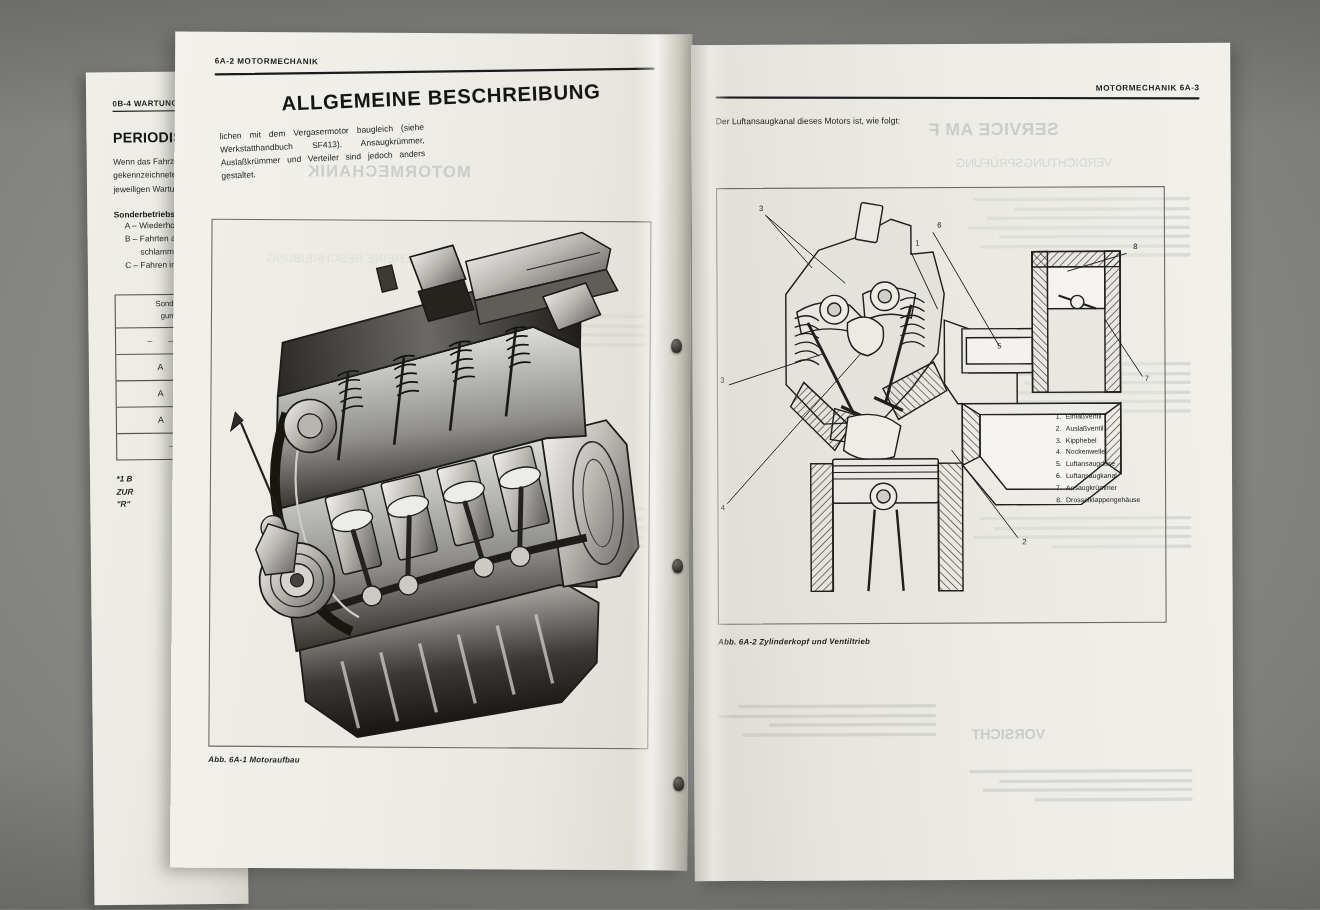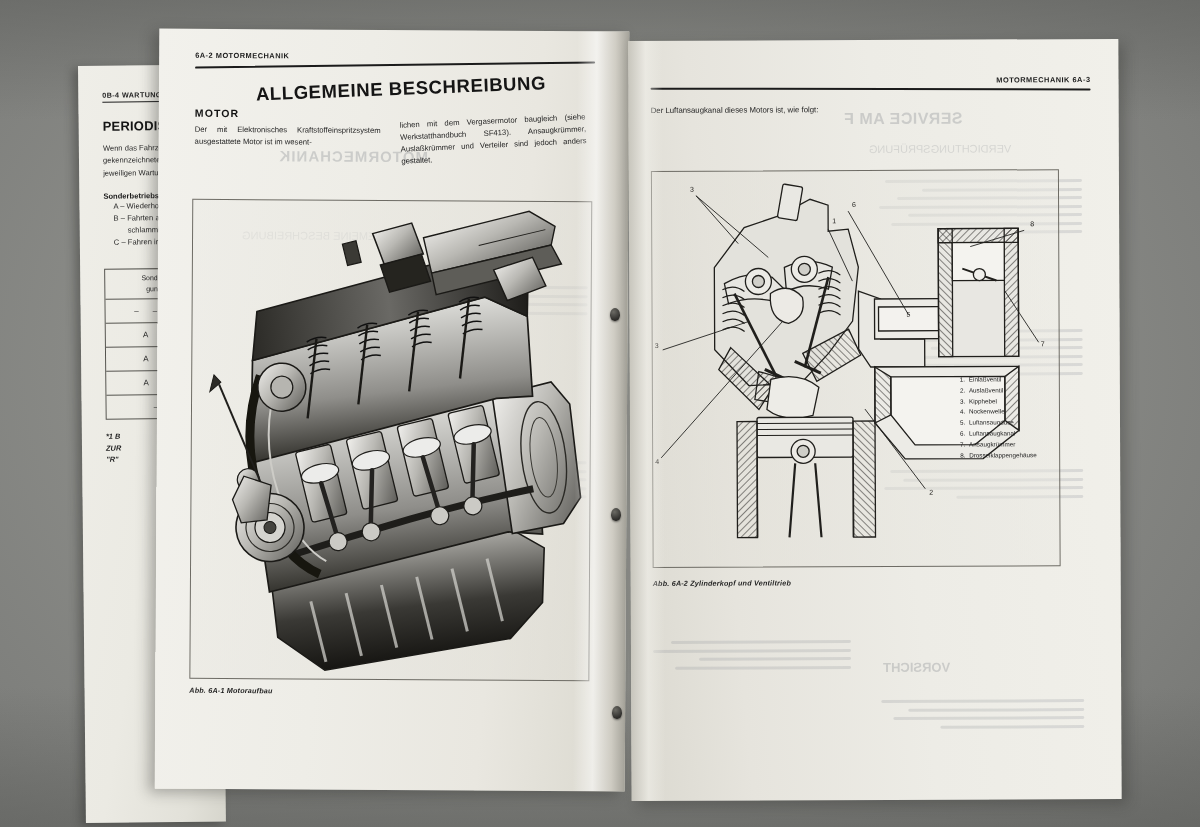--- a/index.html
+++ b/index.html
@@ -208,24 +208,20 @@
         <div class="ghost-line" style="width:100%"></div>
       <div class="ghost-line" style="width:60%"></div>
     </div>
 
     <div class="mid-inner">
       <div class="mid-header">6A-2 MOTORMECHANIK</div>
       <div class="mid-rule"></div>
       <div class="mid-title">ALLGEMEINE BESCHREIBUNG</div>
 
       <div class="mid-cols">
-        <div class="mid-col">
-          <div class="mid-h2">MOTOR</div>
-          <div class="mid-p">Der mit Elektronisches Kraftstoffeinspritzsystem ausgestattete Motor ist im wesent-</div>
-        </div>
         <div class="mid-col r">
           <div class="mid-p">lichen mit dem Vergasermotor baugleich (siehe Werkstatthandbuch SF413). Ansaugkrümmer, Auslaßkrümmer und Verteiler sind jedoch anders gestaltet.</div>
         </div>
       </div>
     </div>
 
     <div class="mid-figbox">
       <svg class="fig-svg" viewBox="0 0 398 478" preserveAspectRatio="xMidYMid meet">
         <defs>
           <linearGradient id="mtl" x1="0" y1="0" x2="1" y2="1">

